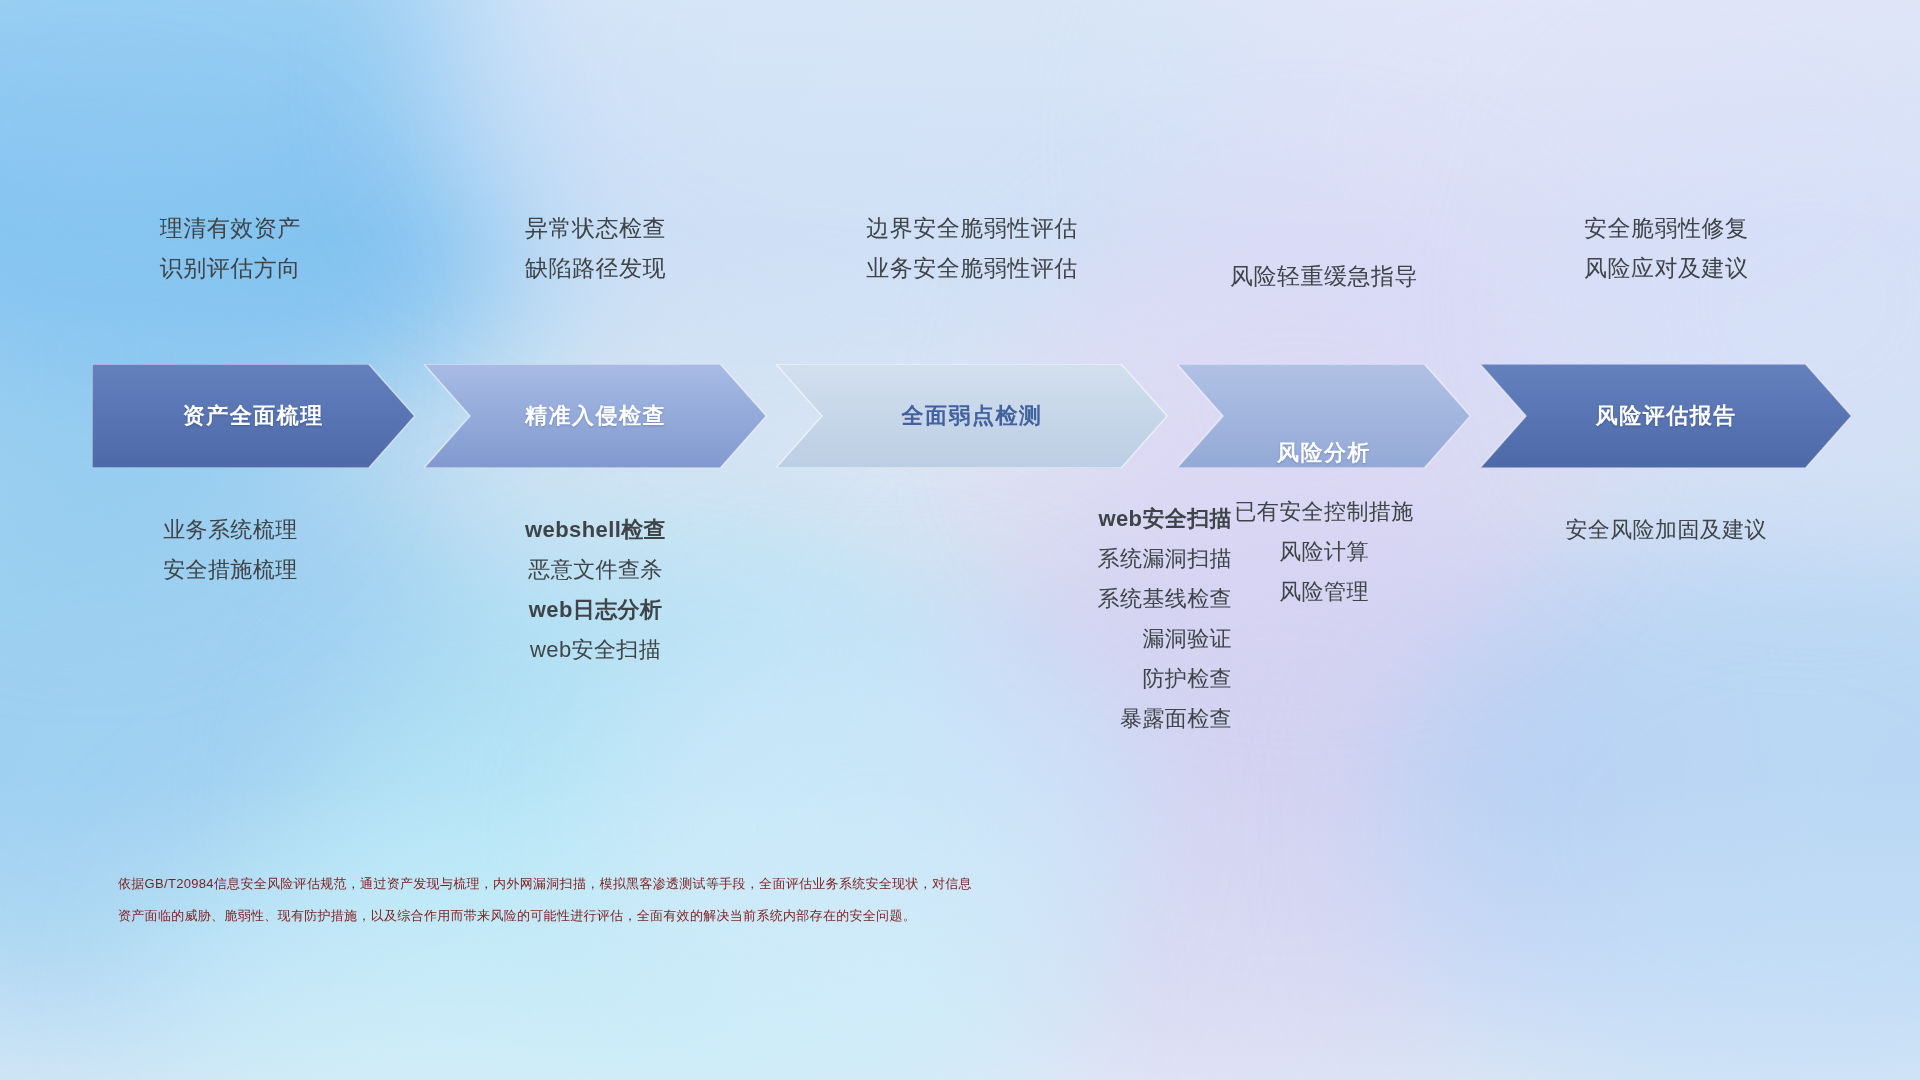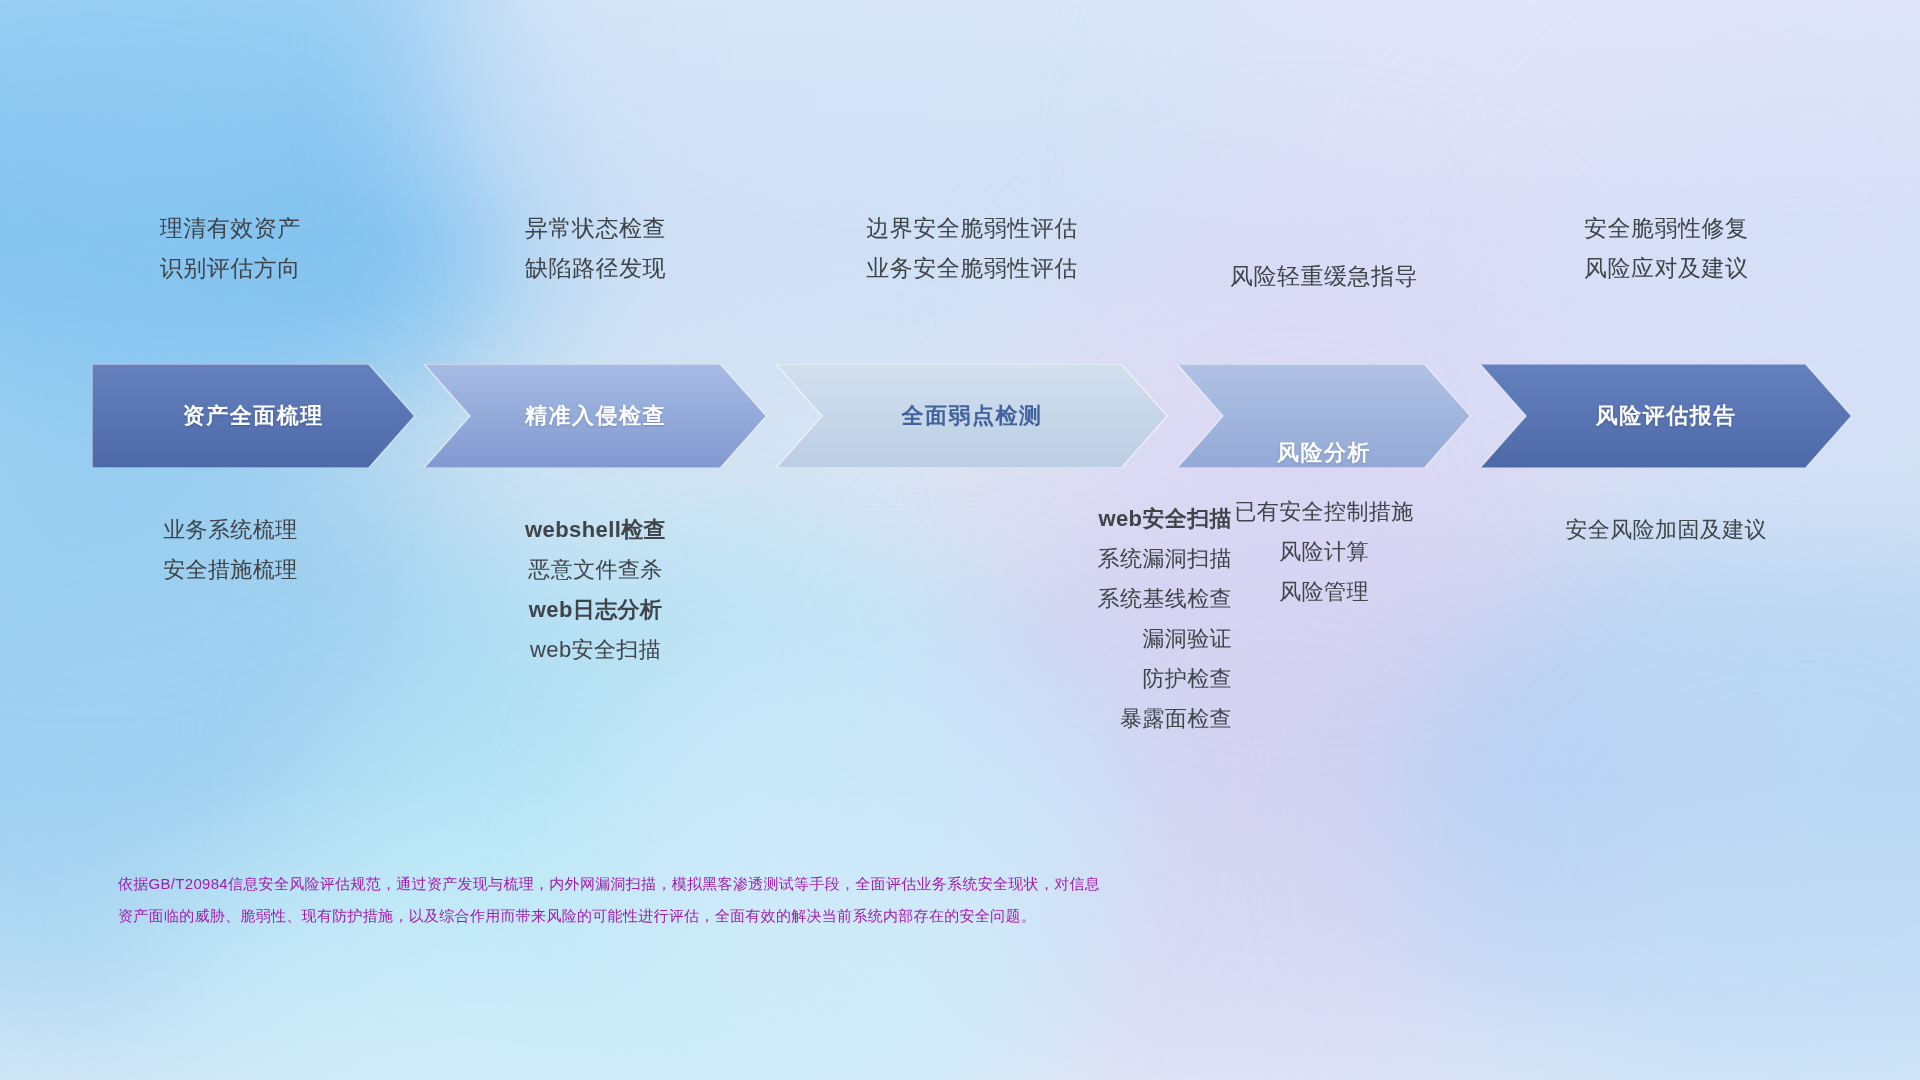--- a/index.html
+++ b/index.html
@@ -53,21 +53,21 @@
 
   .shape{position:absolute;inset:0;}
   .shape svg{display:block;width:100%;height:100%;}
 
   .col-list{position:absolute;text-align:center;color:#3f4449;font-size:22px;line-height:40px;white-space:nowrap;}
   .col-list div{letter-spacing:.4px;}
   .col-list .b{font-weight:bold;}
 
   #footer{
     position:absolute;left:118px;top:868px;width:1680px;
-    color:#a21caf;font-size:15px;line-height:32px;letter-spacing:.3px;
+    color:#7f1d1d;font-size:13px;line-height:32px;letter-spacing:.3px;
   }
 </style>
 </head>
 <body>
 
 <div id="bg">
   <div class="bg-base"></div>
   <div class="blob b1"></div>
   <div class="blob b2"></div>
   <div class="blob b3"></div>

